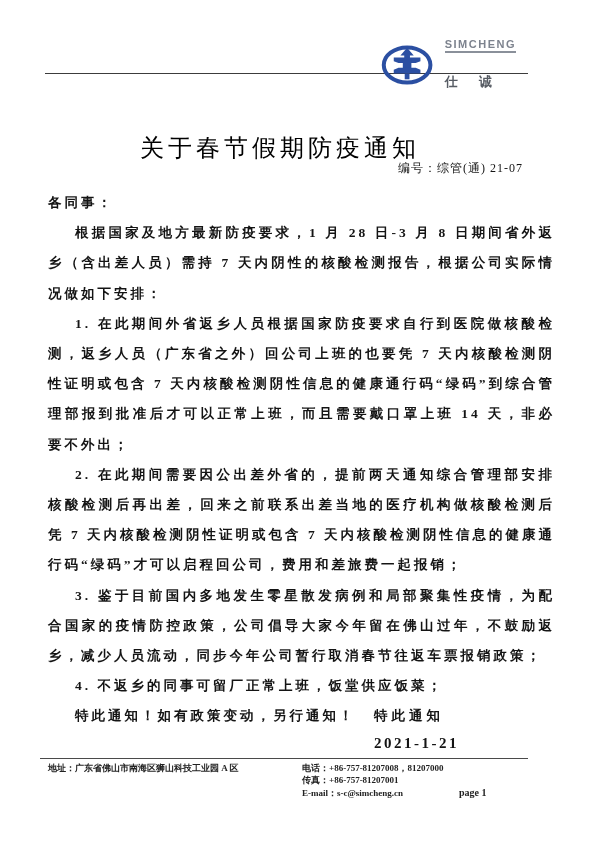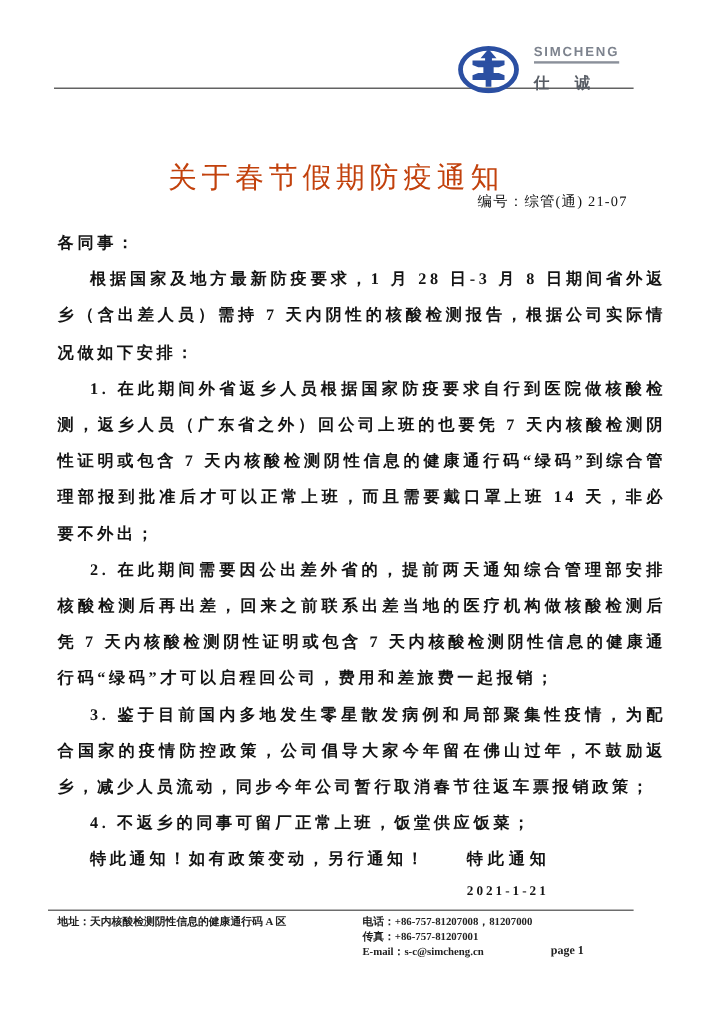--- a/index.html
+++ b/index.html
@@ -33,42 +33,42 @@
     color: #7d838e;
     letter-spacing: 1.5px;
     border-bottom: 2px solid #8a909a;
     padding-bottom: 1px;
   }
   .brand-cn {
     font-size: 13px;
     font-weight: bold;
     color: #575c64;
     letter-spacing: 9px;
-    margin-top: 7px;
+    margin-top: 20px;
     white-space: nowrap;
   }
   .header-rule {
     position: absolute;
     top: 73px;
     left: 45px;
     right: 32px;
     border-top: 1.6px solid #3c3c3c;
   }
 
   
   .title {
     position: absolute;
     top: 116px;
     left: 0;
     right: 0;
     text-align: center;
     font-size: 24px;
     font-weight: 500;
     letter-spacing: 4px;
-    color: #c2410c;
+    color: #000000;
   }
   .doc-number {
     position: absolute;
     top: 160px;
     right: 37px;
     font-size: 12px;
     font-weight: normal;
     letter-spacing: 1px;
   }
 
@@ -89,21 +89,21 @@
 
   
   .signature {
     position: absolute;
     top: 703px;
     right: 101px;
     text-align: left;
     font-weight: bold;
   }
   .sig-dept { font-size: 13.5px; letter-spacing: 4px; line-height: 26px; }
-  .sig-date { font-size: 11px; letter-spacing: 2.5px; line-height: 28px; }
+  .sig-date { font-size: 15px; letter-spacing: 2.5px; line-height: 28px; }
 
   
   .footer-rule {
     position: absolute;
     top: 758px;
     left: 40px;
     right: 32px;
     border-top: 1.2px solid #4a4a4a;
   }
   .footer {
@@ -166,21 +166,21 @@
 
   <div class="signature">
     <div class="sig-dept">特此通知</div>
     <div class="sig-date">2021-1-21</div>
   </div>
 
   <div class="footer-rule"></div>
   <div class="footer">
     <div class="f-col-left">
       <div class="f-row">
-        <span class="f-label">地址：</span><span>天内核酸检测阴性信息的健康通行码 A 区</span>
+        <span class="f-label">地址：</span><span>广东省佛山市南海区狮山科技工业园 A 区</span>
       </div>
     </div>
     <div class="f-col-right">
       <div class="f-row">
         <span class="f-label">电话：</span><span>+86-757-81207008，81207000</span>
       </div>
       <div class="f-row">
         <span class="f-label">传真：</span><span>+86-757-81207001</span>
       </div>
       <div class="f-row">

